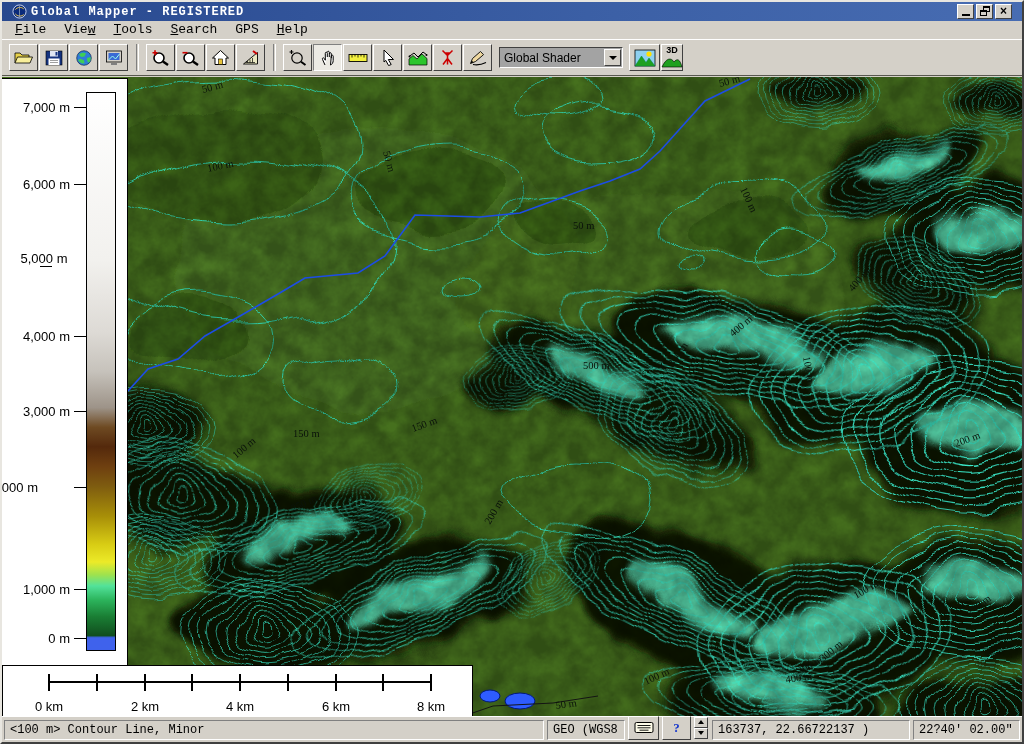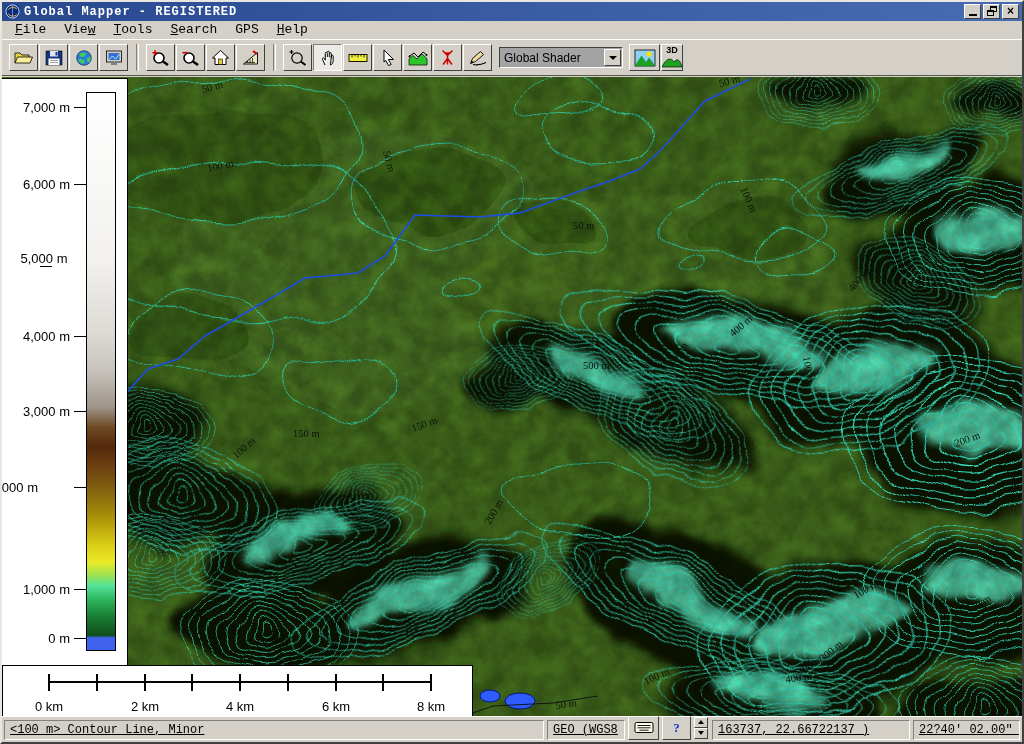--- a/index.html
+++ b/index.html
@@ -3,21 +3,21 @@
 <meta charset="utf-8">
 <style>
   html,body{margin:0;padding:0;background:#555;}
   *{box-sizing:border-box;}
   .window{position:relative;width:1024px;height:744px;background:#D4D0C8;
     border:2px solid;border-color:#e8e6e0 #404040 #404040 #e8e6e0;
     font-family:"Liberation Sans",sans-serif;overflow:hidden;}
   
   .titlebar{position:absolute;top:0;left:0;right:0;height:19px;
     background:linear-gradient(90deg,#28488e,#3c60a6 60%,#476cb2);
-    display:flex;align-items:center;padding:0 3px;}
+    display:flex;align-items:center;padding:0 10px;}
   .app-icon{width:15px;height:15px;margin-right:4px;flex:0 0 auto;}
   .title-text{color:#fff;font:bold 12px "Liberation Mono",monospace;letter-spacing:1px;flex:1;
     white-space:nowrap;overflow:hidden;}
   .winbtn{width:17px;height:15px;background:#d4d0c8;border:1px solid;
     border-color:#fff #404040 #404040 #fff;margin-left:2px;display:flex;
     align-items:flex-end;justify-content:center;position:relative;cursor:default;}
   .glyph-min{width:8px;height:2px;background:#000;margin:0 0 2px 0;}
   .glyph-restore{position:relative;width:10px;height:10px;margin-bottom:1px;}
   .glyph-restore .r1{position:absolute;right:0;top:0;width:7px;height:6px;border:1px solid #000;border-top-width:2px;}
   .glyph-restore .r2{position:absolute;left:0;bottom:0;width:7px;height:6px;border:1px solid #000;border-top-width:2px;background:#d4d0c8;}
@@ -58,21 +58,21 @@
   .legend-row{position:absolute;left:0;width:84px;height:14px;display:flex;align-items:center;justify-content:flex-end;}
   .legend-label{font:13px "Liberation Sans",sans-serif;color:#000;white-space:nowrap;}
   .legend-tick{width:12px;height:1px;background:#000;margin-left:4px;flex:0 0 auto;}
   
   .scalebox{position:absolute;left:0;top:588px;width:471px;height:53px;background:#fff;border:1px solid #000;}
   .scalebox text{font-family:"Liberation Sans",sans-serif;font-size:13px;fill:#000;}
   
   .statusbar{position:absolute;bottom:0;left:0;right:0;height:26px;display:flex;align-items:center;
     font:12px "Liberation Mono",monospace;color:#000;background:#D4D0C8;border-top:1px solid #fff;padding:0 2px;}
   .seg{height:20px;border:1px solid;border-color:#808080 #fff #fff #808080;display:flex;align-items:center;
-    padding:0 5px;margin-right:3px;white-space:nowrap;overflow:hidden;flex:0 0 auto;text-decoration:underline;}
+    padding:0 5px;margin-right:3px;white-space:nowrap;overflow:hidden;flex:0 0 auto;}
   .sbtn{height:24px;background:#d4d0c8;border:1px solid;border-color:#fff #404040 #404040 #fff;
     display:flex;align-items:center;justify-content:center;margin:-4px 3px 0 0;flex:0 0 auto;}
   .spinner{display:flex;flex-direction:column;width:14px;margin:-4px 4px 0 0;flex:0 0 auto;}
   .spin{height:11px;background:#d4d0c8;border:1px solid;border-color:#fff #404040 #404040 #fff;
     display:flex;align-items:center;justify-content:center;}
   .tri-up{width:0;height:0;border-left:3px solid transparent;border-right:3px solid transparent;border-bottom:4px solid #000;}
   .tri-dn{width:0;height:0;border-left:3px solid transparent;border-right:3px solid transparent;border-top:4px solid #000;}
   .help-q{font:bold 13px "Liberation Serif",serif;color:#1a3acc;}
 </style>
 </head>

